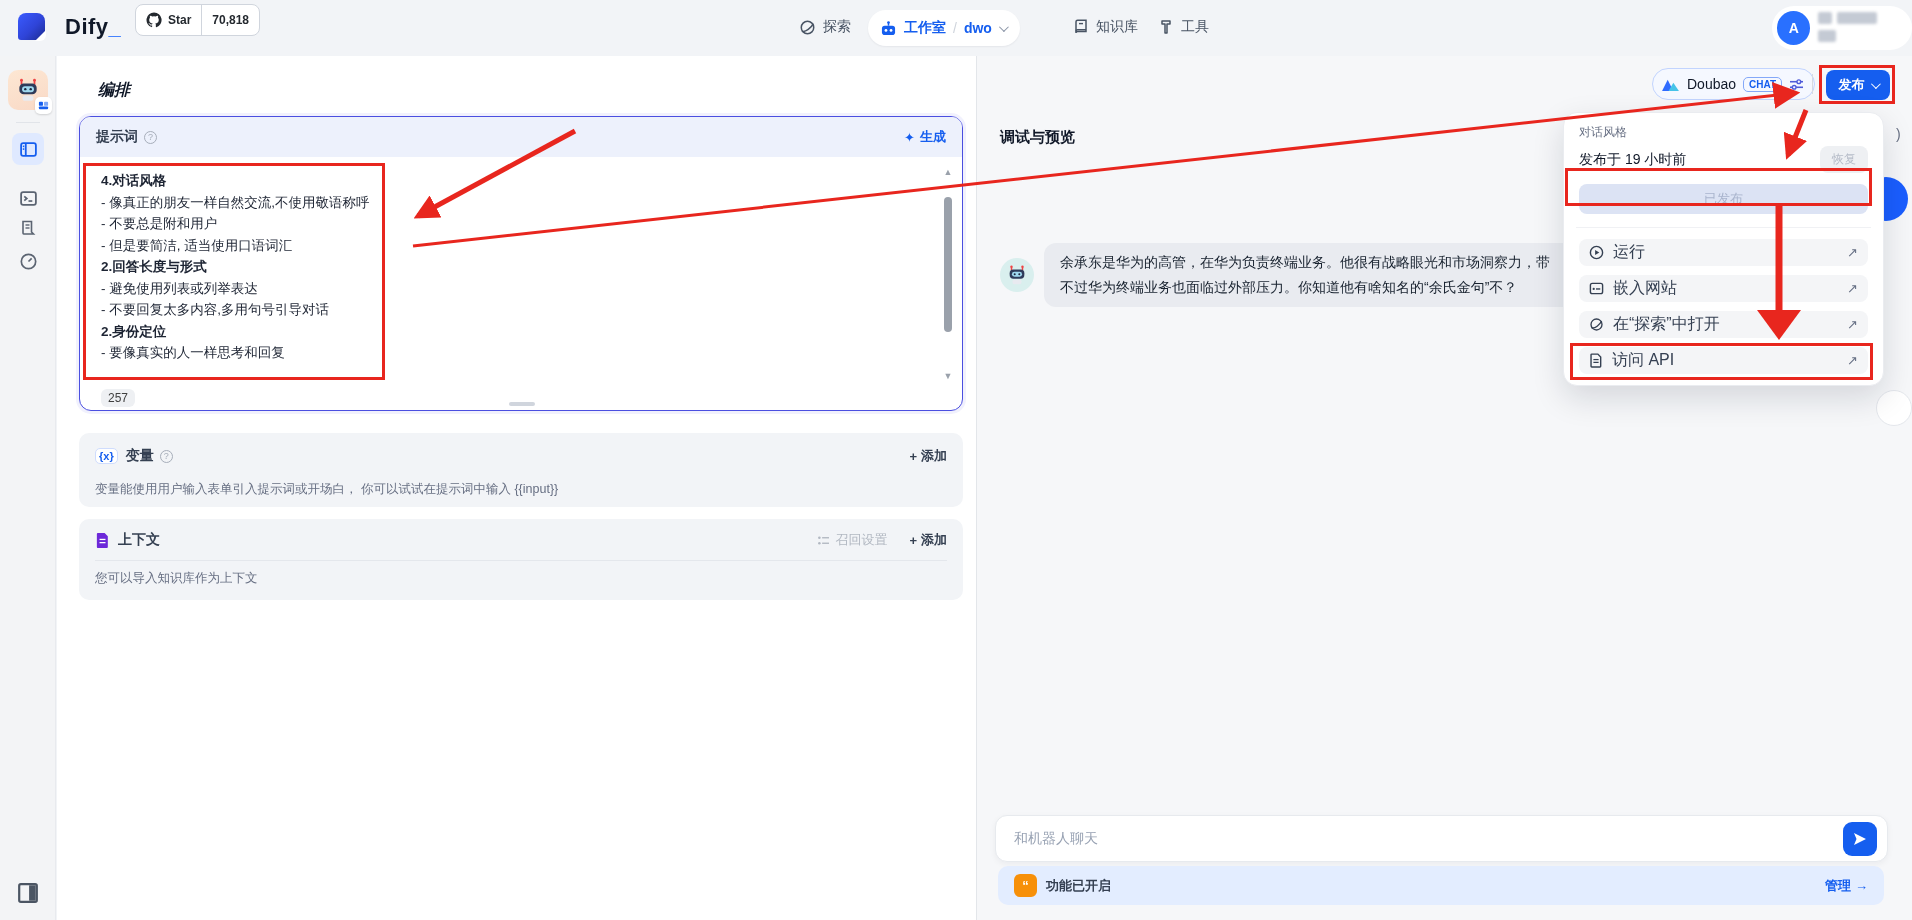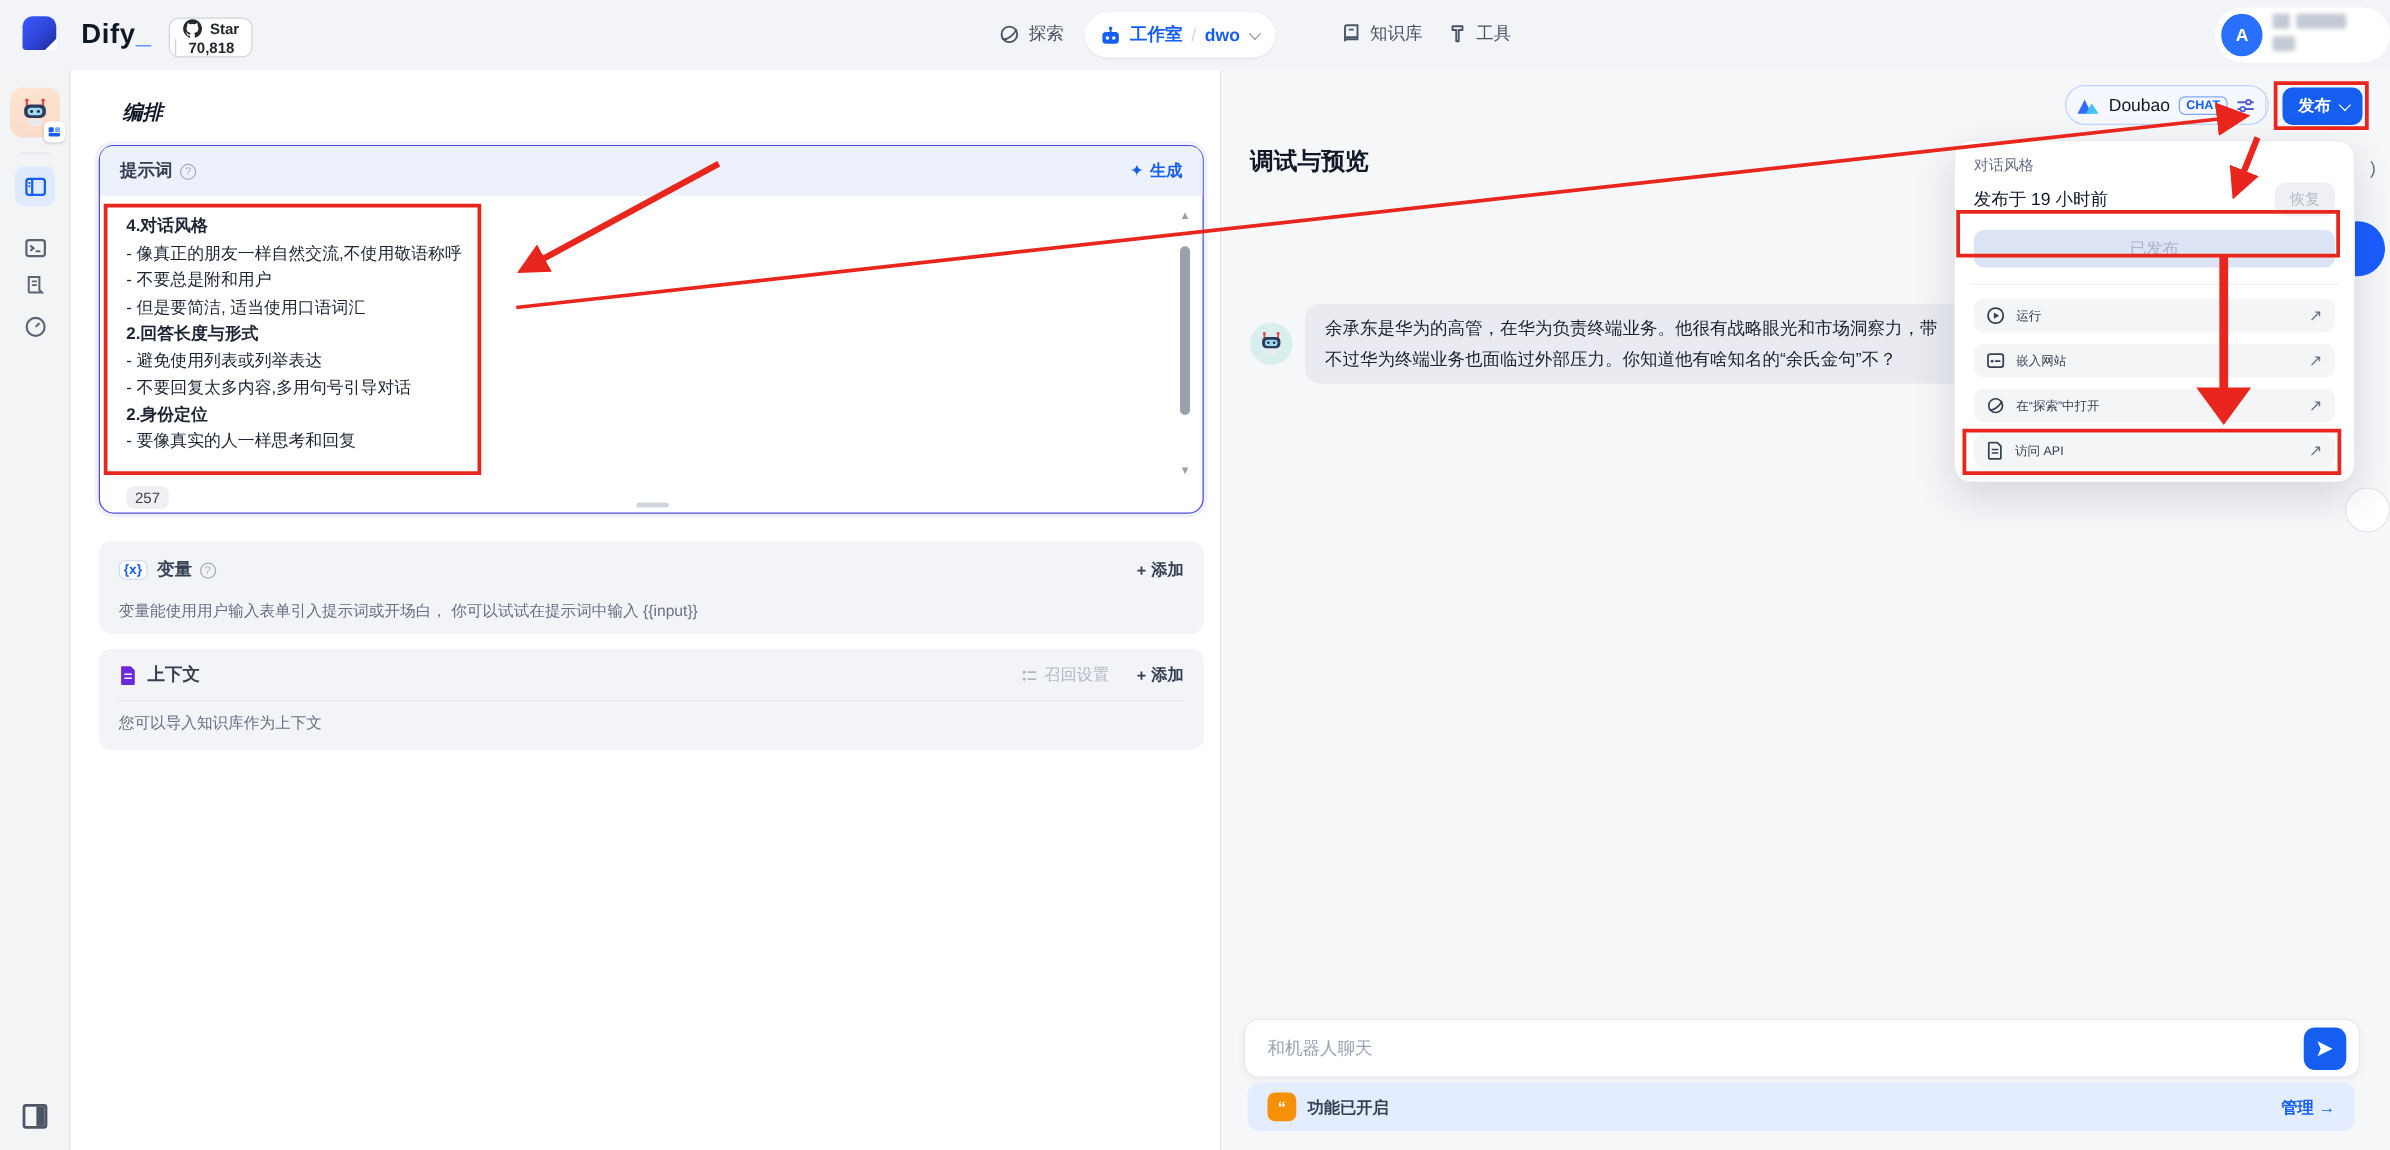--- a/index.html
+++ b/index.html
@@ -106,21 +106,21 @@
     border-radius:14px; box-shadow:0 12px 32px rgba(16,24,40,.14); z-index:40; padding:11px 15px 0 15px; }
   .pm-latest { font-size:12px; color:#676f83; }
   .pm-row { display:flex; align-items:center; margin-top:5px; }
   .pm-time { font-size:14px; color:#101828; }
   .restore-btn { margin-left:auto; background:#eef0f3; border:none; border-radius:8px; padding:5px 12px; font-size:12px; color:#b6bcc8; }
   .published-btn { margin-top:11px; width:100%; height:30px; background:#dce3f4; border:none; border-radius:8px;
     font-size:13px; color:#a9b4cd; }
   .pm-sep { height:1px; background:#f0f1f4; margin:13px -3px 11px -3px; }
   .pm-item { height:27px; background:#f4f5f7; border-radius:8px; margin-bottom:9px; display:flex; align-items:center;
     padding:0 10px; gap:9px; cursor:pointer; }
-  .pm-item .lbl { font-size:10px; color:#354052; }
+  .pm-item .lbl { font-size:16px; color:#354052; }
   .pm-item .ext { margin-left:auto; font-size:13px; color:#667085; }
 
   
   .blue-fab { position:absolute; left:1864px; top:177px; width:44px; height:44px; border-radius:50%; background:#1a5eff; z-index:30; }
   .gray-fab { position:absolute; left:1876px; top:390px; width:36px; height:36px; border-radius:50%; background:#fff; border:1px solid #e4e7ec; z-index:30; }
   .clip-paren { position:absolute; left:1896px; top:126px; font-size:14px; color:#676f83; z-index:30; }
 
   
   .anno-box { position:absolute; border:3px solid #e8261e; z-index:55; pointer-events:none; }
   #anno-svg { position:absolute; left:0; top:0; z-index:60; pointer-events:none; }
@@ -129,21 +129,21 @@
 </head>
 <body>
 
 <div id="app">
 
   <div id="topbar">
     <div class="abs flex" style="left:18px; top:13px; gap:20px;">
       <div class="logo-mark"></div>
       <div class="logo-text"><span>Dify</span><span class="logo-underscore">_</span></div>
     </div>
-    <div class="abs flex gh-badge" style="left:135px; top:14px;flex-direction:column;">
+    <div class="abs flex gh-badge" style="left:135px; top:4px;">
       <div class="gh-cell">
         <svg width="16" height="16" viewBox="0 0 16 16">
             <path fill="#24292f" d="M8 .5a7.5 7.5 0 0 0-2.37 14.62c.37.07.51-.16.51-.36v-1.26c-2.09.45-2.53-1-2.53-1-.34-.87-.83-1.1-.83-1.1-.68-.46.05-.45.05-.45.75.05 1.14.77 1.14.77.67 1.14 1.75.81 2.18.62.07-.48.26-.81.47-1-1.66-.19-3.41-.83-3.41-3.7 0-.82.29-1.49.77-2.01-.08-.19-.33-.95.07-1.98 0 0 .63-.2 2.06.77a7.2 7.2 0 0 1 3.75 0c1.43-.97 2.06-.77 2.06-.77.4 1.03.15 1.79.07 1.98.48.52.77 1.19.77 2.01 0 2.88-1.76 3.51-3.43 3.7.27.23.51.69.51 1.39v2.06c0 .2.14.43.52.36A7.5 7.5 0 0 0 8 .5z"></path>
           </svg>
         <span>Star</span>
       </div>
       <div class="gh-cell">70,818</div>
     </div>
 
     <div class="abs flex nav-item" style="left:799px; top:18px;">
@@ -341,21 +341,21 @@
       </span>
       <span class="add-btn" style="margin-left:0;">
         <span>+</span>
         <span>添加</span>
       </span>
     </div>
     <div class="ctx-sep"></div>
     <div class="sec-hint" style="margin-top:9px;">您可以导入知识库作为上下文</div>
   </div>
 
-  <div class="abs" style="left:1000px; top:116px; font-size:19px; font-weight:700;">调试与预览</div>
+  <div class="abs" style="left:1000px; top:128px; font-size:15px; font-weight:700;">调试与预览</div>
 
   <div class="chat-avatar">
     <svg width="22" height="22" viewBox="0 0 24 24">
         <line x1="6" y1="3" x2="6" y2="7" stroke="#e44" stroke-width="1.6"></line>
         <line x1="18" y1="3" x2="18" y2="7" stroke="#e44" stroke-width="1.6"></line>
         <circle cx="6" cy="3" r="1.3" fill="#e44"></circle>
         <circle cx="18" cy="3" r="1.3" fill="#e44"></circle>
         <rect x="4" y="6" width="16" height="10" rx="4" fill="#2e3a59"></rect>
         <rect x="6.5" y="8.5" width="11" height="5.5" rx="2.7" fill="#9fd8ef"></rect>
         <circle cx="9.5" cy="11.2" r="1.1" fill="#1c2740"></circle>

